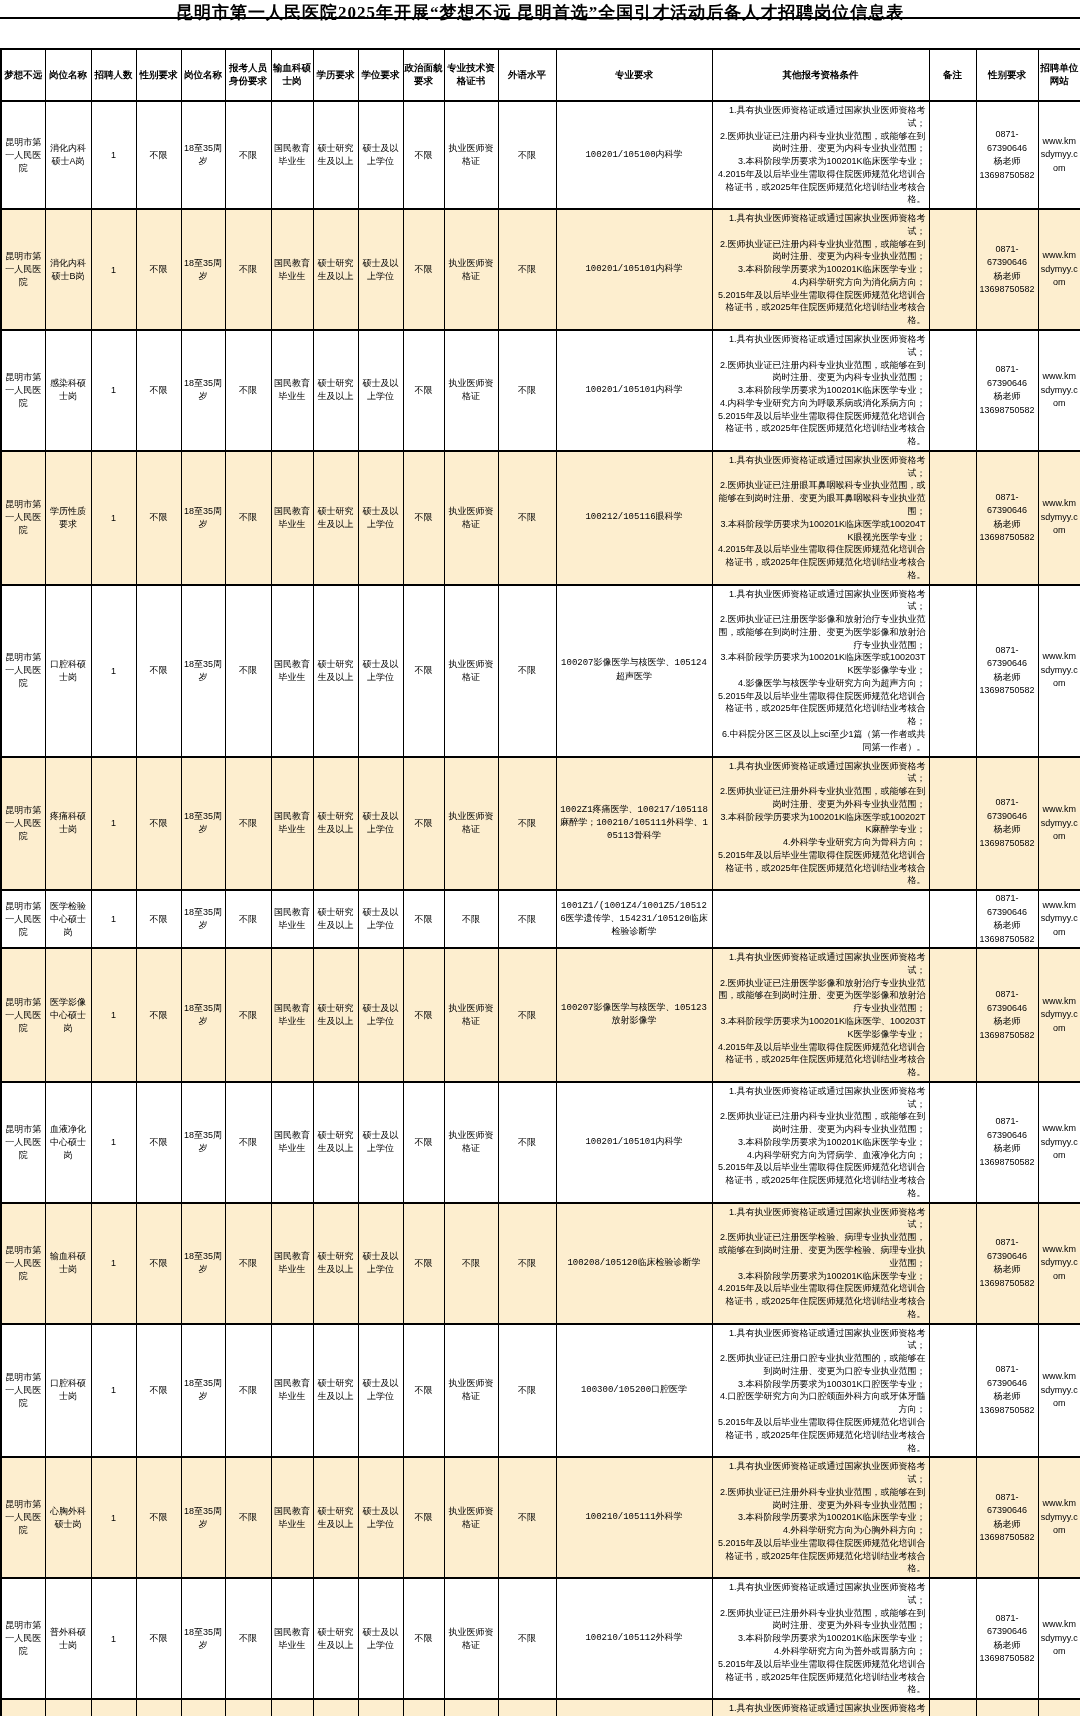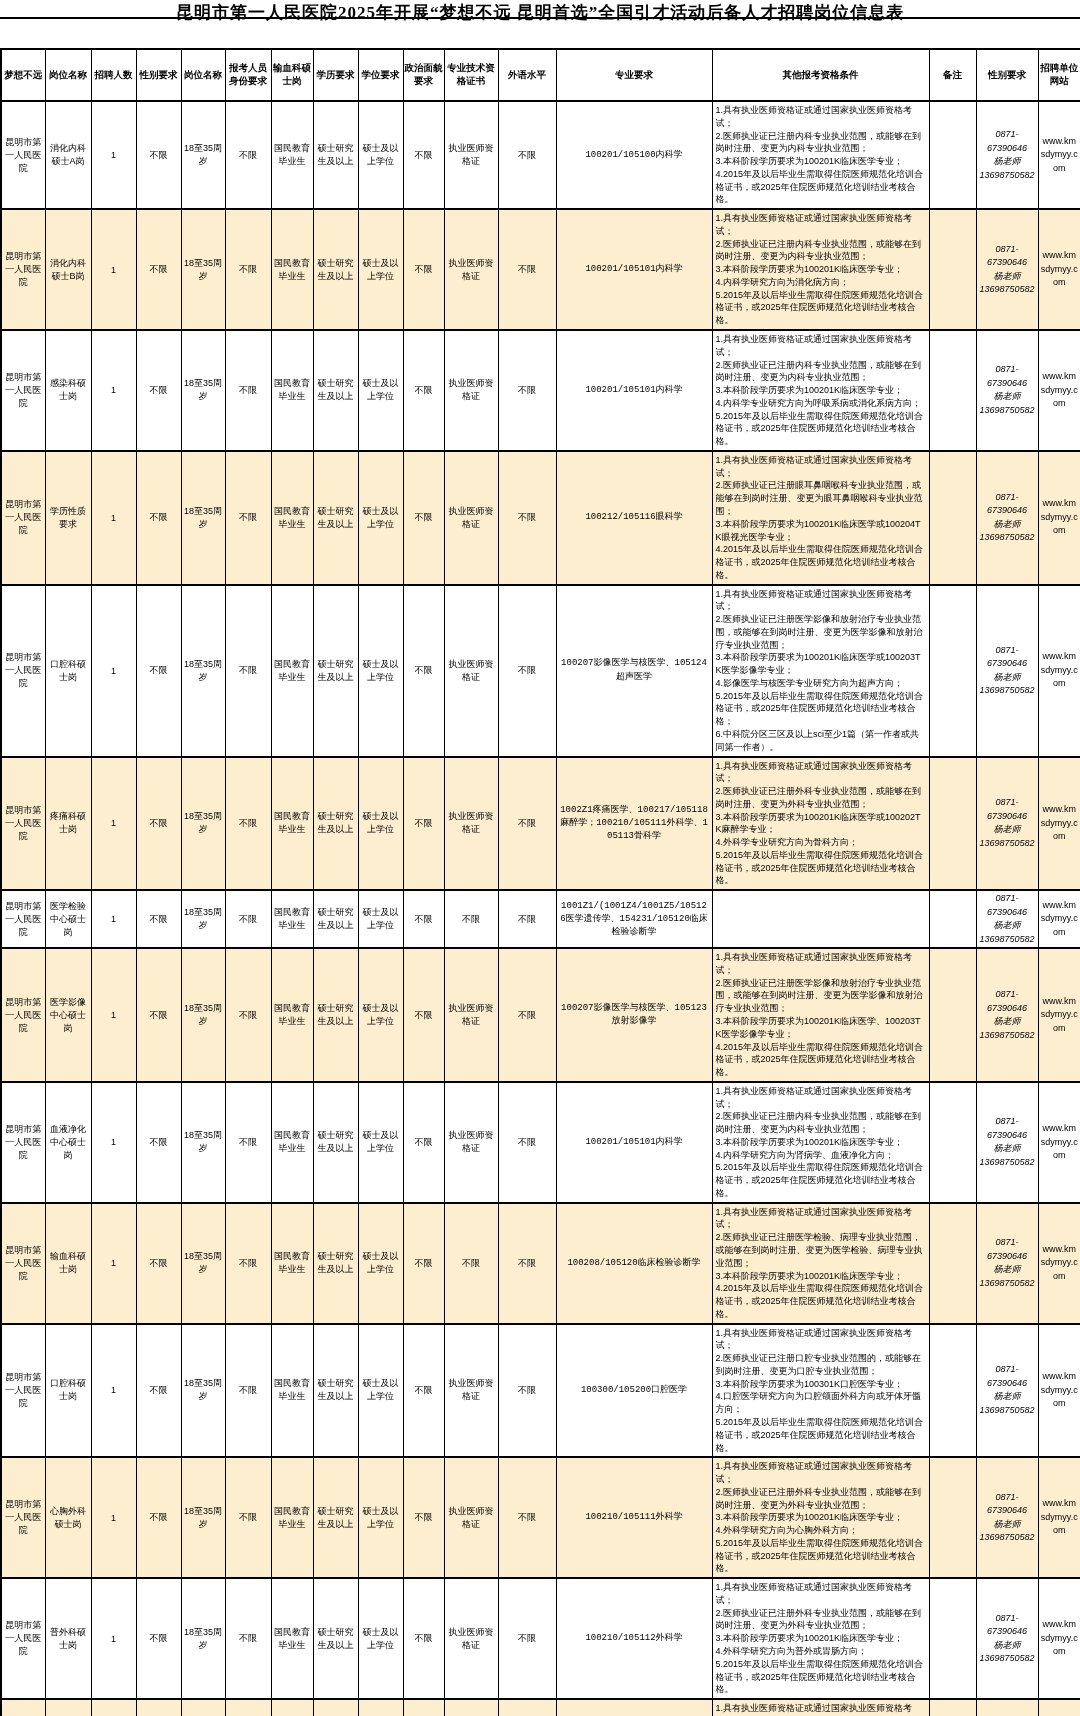--- a/index.html
+++ b/index.html
@@ -7,23 +7,23 @@
   .titlebar{position:relative;height:48px;}
   .titlebar .rule{position:absolute;left:0;right:0;top:17px;border-top:2px solid #000;}
   .title{position:absolute;left:0;width:100%;top:1px;text-align:center;
          font-size:17px;font-weight:bold;font-family:"Liberation Serif","DejaVu Serif",serif;
          letter-spacing:1px;}
   table{border-collapse:collapse;table-layout:fixed;width:1080px;border:2px solid #000;}
   th,td{border:1px solid #000;font-size:9px;text-align:center;vertical-align:middle;
         padding:1px 2px;overflow:hidden;word-break:break-all;}
   th{font-weight:bold;font-size:9.5px;height:50px;line-height:1.35;padding:0 1px;}
   tbody tr > td{border-top:2px solid #000;}
-  td.conditions{text-align:left;white-space:pre-line;line-height:1.42;padding:2px 3px;margin-top:23px;}
+  td.conditions{text-align:right;white-space:pre-line;line-height:1.42;padding:2px 3px;margin-top:23px;}
   td.major{line-height:1.45;font-family:Liberation Mono, monospace;}
-  td.phone{white-space:pre-line;line-height:1.5;font-style:italic;}
+  td.phone{white-space:pre-line;line-height:1.5;}
   td.website{line-height:1.5;}
   tr.shaded td{background:#fdeecf;}
 </style>
 </head>
 <body>
 
 <div class="titlebar">
   <div class="rule"></div>
   <div class="title">昆明市第一人民医院2025年开展“梦想不远 昆明首选”全国引才活动后备人才招聘岗位信息表</div>
 </div>

